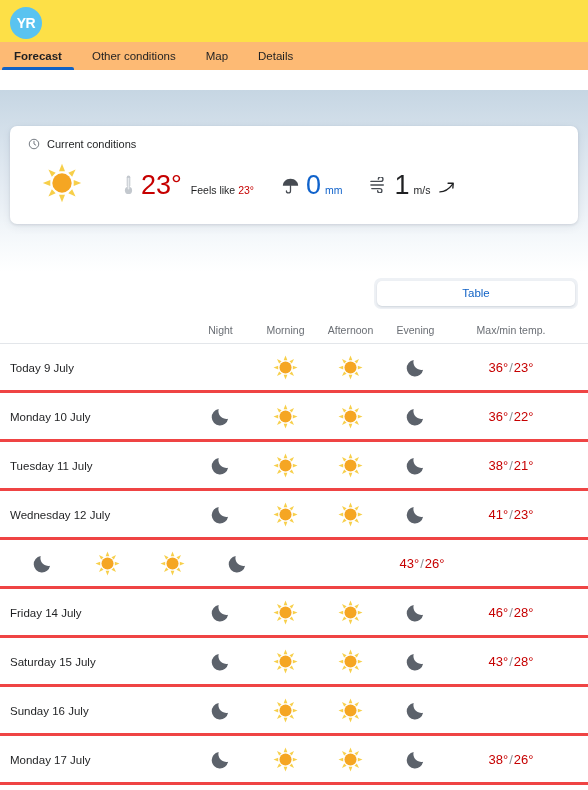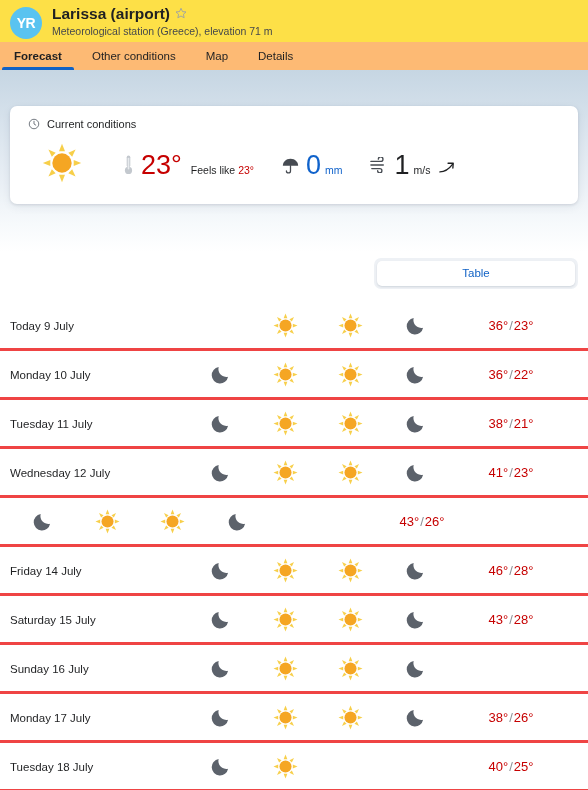--- a/index.html
+++ b/index.html
@@ -58,20 +58,21 @@
     left: -12px; right: -12px; bottom: 0; height: 3px;
     background: #1162c5; border-radius: 2px 2px 0 0;
   }
 
   
   .hero {
     position: relative;
     height: 182px;
     background: linear-gradient(to bottom, #c6d6e3 0%, #d7e2ec 28%, #e9eff5 62%, #f7fafc 85%, #ffffff 100%);
     padding: 16px 10px;
+    margin-top: 20px;
   }
   .card {
     position: absolute;
     left: 10px; right: 10px; top: 36px;
     background: #ffffff;
     border-radius: 7px;
     box-shadow: 0 1px 3px rgba(40,60,80,.14), 0 3px 10px rgba(40,60,80,.07);
     padding: 12px 18px 16px 18px;
   }
   .card-head {
@@ -157,31 +158,20 @@
   .temps .tsep { color: #8b9096; margin: 0 1px; }
   .temps .tmin { color: #c60000; }
   .icon-cell { display: flex; justify-content: center; align-items: center; }
 </style>
 </head>
 <body>
 
 <div class="header">
   <div class="logo">
     <span class="logo-text">YR</span>
-  </div>
-  <div class="head-text">
-    <div class="title-row">
-      <span class="place-title">Larissa (airport)</span>
-      <span class="star-icon">
-        <svg width="12" height="12" viewBox="0 0 24 24" fill="none" stroke="#9aa0a6" stroke-width="1.8">
-          <polygon points="12,2.6 15,9.2 22,9.9 16.8,14.6 18.3,21.5 12,18 5.7,21.5 7.2,14.6 2,9.9 9,9.2"></polygon>
-        </svg>
-      </span>
-    </div>
-    <div class="subtitle">Meteorological station (Greece), elevation 71 m</div>
   </div>
 </div>
 
 <div class="tabs">
   <div class="tab active">Forecast</div>
   <div class="tab">Other conditions</div>
   <div class="tab">Map</div>
   <div class="tab">Details</div>
 </div>
 
@@ -261,20 +251,28 @@
   </div>
 </div>
 
 <div class="toggle-wrap">
   <div class="toggle">
     <div class="toggle-btn active">Table</div>
   </div>
 </div>
 
 <div class="table">
+  <div class="thead">
+    <div class="th c-day"></div>
+    <div class="th c-slot">Night</div>
+    <div class="th c-slot">Morning</div>
+    <div class="th c-slot">Afternoon</div>
+    <div class="th c-slot">Evening</div>
+    <div class="th c-temp">Max/min temp.</div>
+  </div>
   <div id="rows-container">
       <div class="trow">
         <div class="c-day"><span class="day-label">Today 9 July</span></div>
         <div class="c-slot icon-cell"></div>
         <div class="c-slot icon-cell">
           <span style="display: flex;">
             <svg width="25" height="25" viewBox="0 0 48 48">
               <g fill="#f7cf4a">
                 <polygon points="24,1 27.6,10 20.4,10"></polygon>
                 <polygon points="24,47 20.4,38 27.6,38"></polygon>

